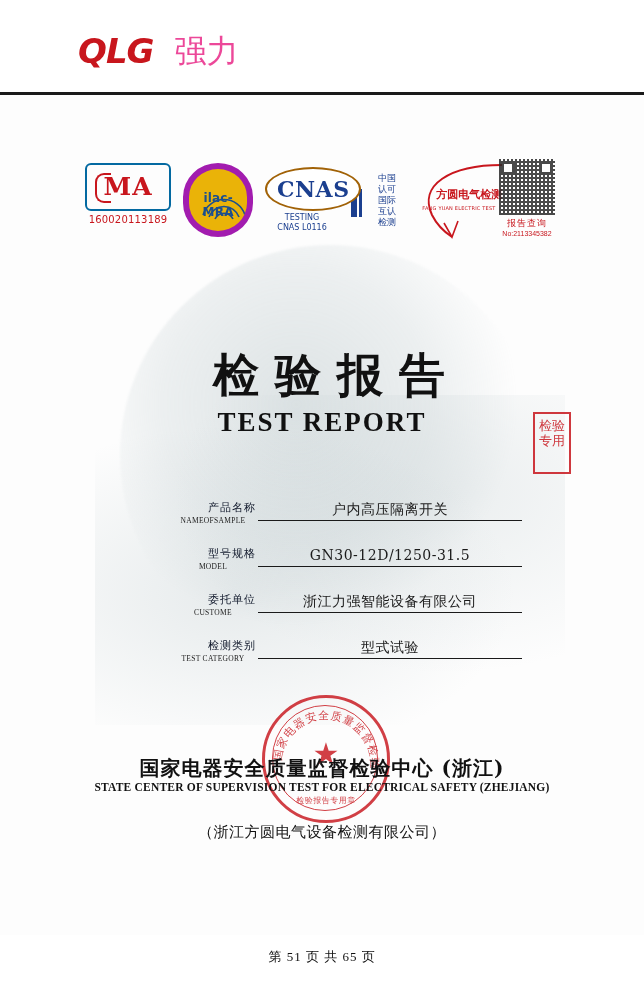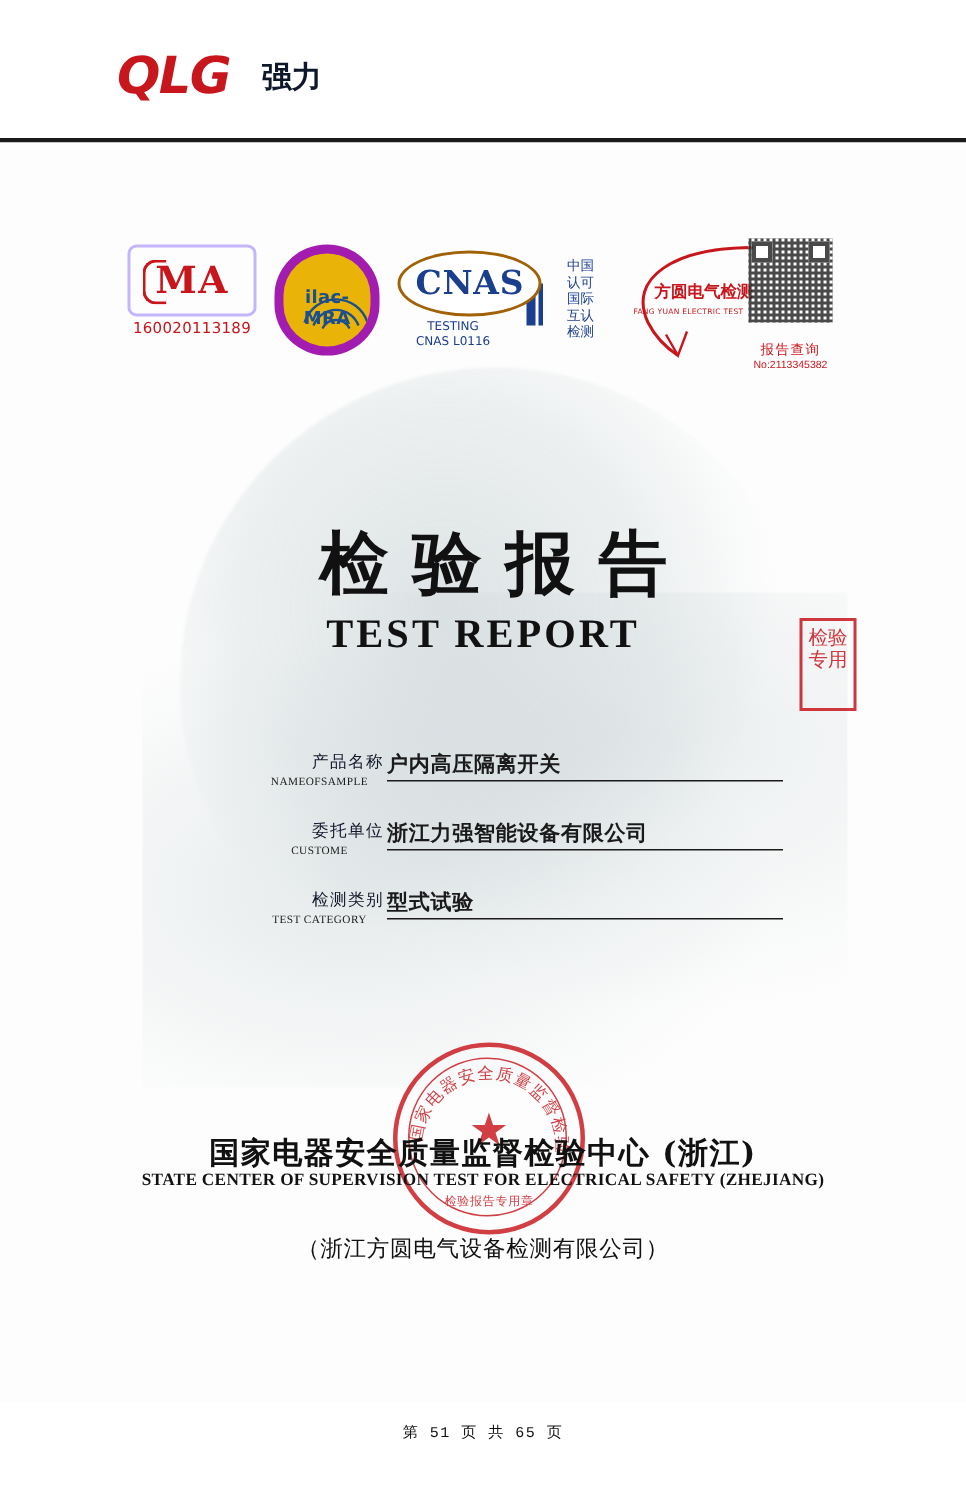--- a/index.html
+++ b/index.html
@@ -34,23 +34,23 @@
     font-family: "DejaVu Sans", sans-serif;
     font-weight: bold;
     font-style: italic;
     font-size: 34px;
     letter-spacing: -1px;
     color: #c8161d;
     line-height: 1;
   }
   .brand-cn {
     font-family: "DejaVu Sans", sans-serif;
-    font-weight: bold;
-    font-size: 20px;
-    color: #0f172a;
+    font-weight: normal;
+    font-size: 32px;
+    color: #ec4899;
     line-height: 1;
     margin-left: 2px;
   }
   .brand-rule {
     position: absolute;
     left: 0;
     top: 92px;
     width: 644px;
     height: 3px;
     background: #1a1a1a;
@@ -104,21 +104,21 @@
   }
 
   .logo-cma {
     width: 86px;
     height: 74px;
     position: relative;
     text-align: center;
   }
   .cma-box {
     width: 86px; height: 48px;
-    border: 2px solid #c4b5fd;
+    border: 2px solid #0369a1;
     border-radius: 6px;
     box-sizing: border-box;
     color: #c8161d;
     font-family: "DejaVu Serif", serif;
     font-weight: bold;
     font-size: 25px;
     line-height: 44px;
     letter-spacing: 1px;
     position: relative;
   }
@@ -264,21 +264,21 @@
     width: 14px; height: 14px;
     border: 3px solid #2a2a2a;
     background: #fff;
     box-sizing: border-box;
   }
   .qr-img:before { left: 2px; top: 2px; }
   .qr-img:after { right: 2px; top: 2px; }
   .qr-label {
     font-size: 9px;
     color: #c8161d;
-    margin-top: 12px;
+    margin-top: 2px;
     letter-spacing: 1px;
   }
   .qr-no {
     font-size: 7px;
     color: #c8161d;
   }
 
   
   .title-cn {
     position: absolute;
@@ -363,25 +363,25 @@
     left: 88px;
     right: 0;
     top: 20px;
     border-bottom: 1px solid #1a1a1a;
   }
   .field-value {
     position: absolute;
     left: 88px;
     right: 0;
     top: 1px;
+    text-align: center;
     font-family: "DejaVu Serif", serif;
     font-size: 14px;
     color: #1a1a1a;
     letter-spacing: 0.5px;
-    font-weight: bold;
   }
 
   
   .round-stamp {
     position: absolute;
     left: 262px;
     top: 600px;
     width: 122px;
     height: 122px;
     border-radius: 50%;
@@ -451,22 +451,22 @@
     color: #111;
     letter-spacing: 0.5px;
   }
 
   
   .page-footer {
     position: absolute;
     left: 0; right: 0;
     top: 948px;
     text-align: center;
-    font-family: Liberation Mono, monospace;
-    font-size: 10px;
+    font-family: Liberation Serif, serif;
+    font-size: 13px;
     color: #111;
     letter-spacing: 1px;
   }
 </style>
 </head>
 <body>
 
 <div class="brand-bar">
   <div class="brand-logo">
     <span class="brand-qlg">QLG</span>
@@ -540,20 +540,28 @@
 
     <div class="field-row">
       <div class="field-label">
         <span class="cn">产品名称</span>
         <span class="en">NAMEOFSAMPLE</span>
       </div>
       <div class="field-value">户内高压隔离开关</div>
       <div class="field-line"></div>
     </div>
 
+    <div class="field-row">
+      <div class="field-label">
+        <span class="cn">型号规格</span>
+        <span class="en">MODEL</span>
+      </div>
+      <div class="field-value">GN30-12D/1250-31.5</div>
+      <div class="field-line"></div>
+    </div>
 
     <div class="field-row">
       <div class="field-label">
         <span class="cn">委托单位</span>
         <span class="en">CUSTOME</span>
       </div>
       <div class="field-value">浙江力强智能设备有限公司</div>
       <div class="field-line"></div>
     </div>
 

